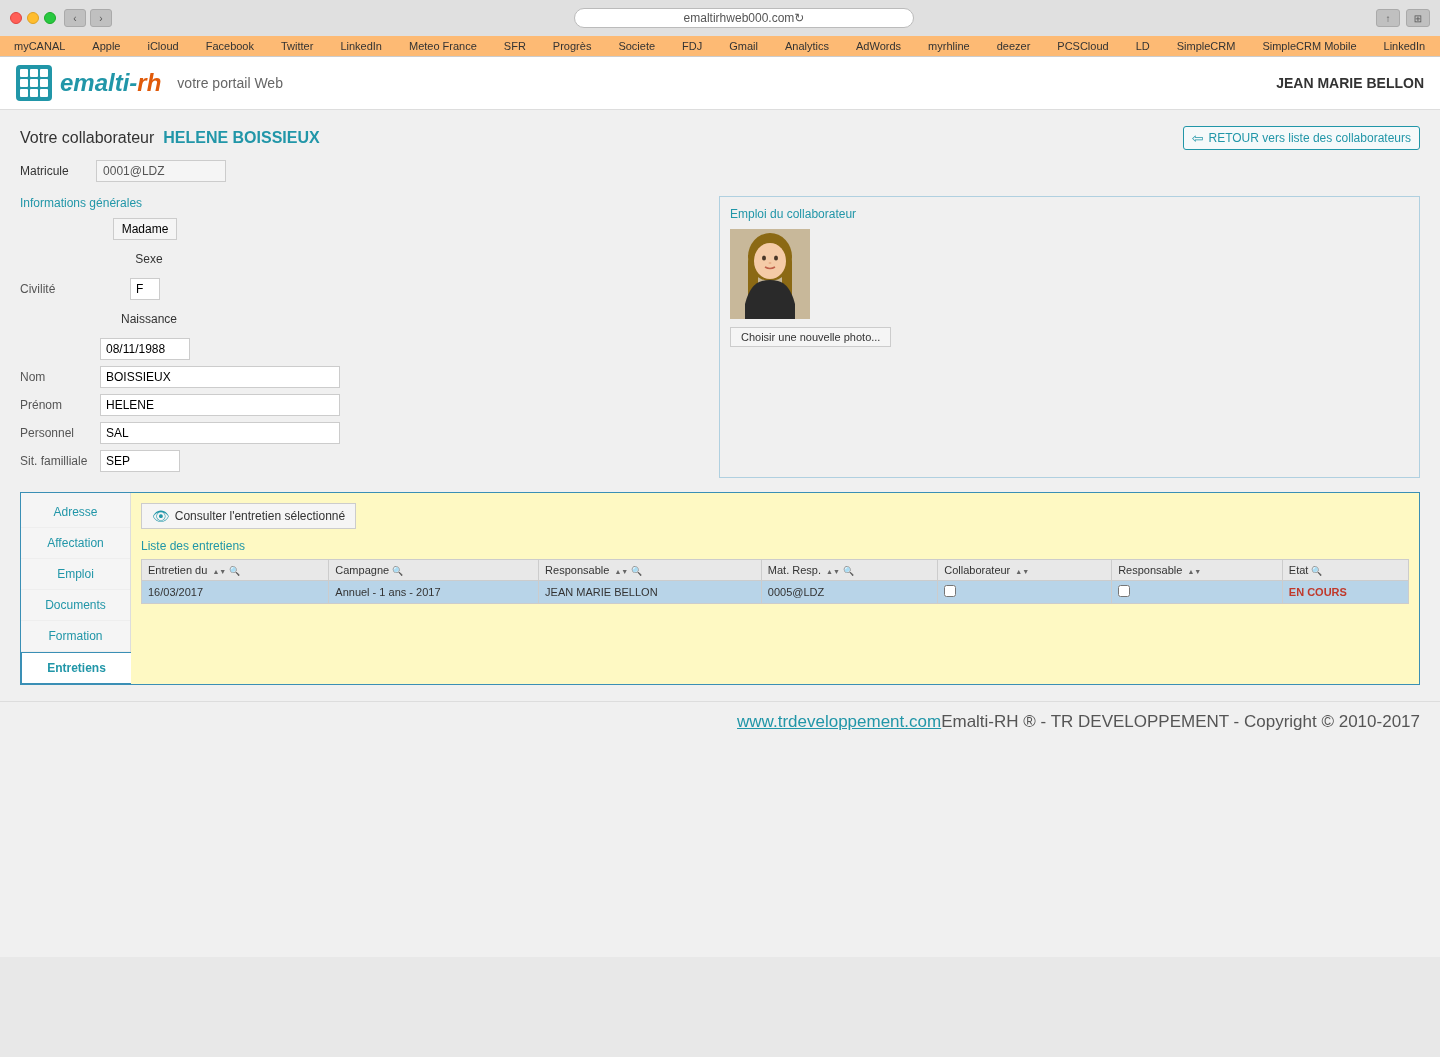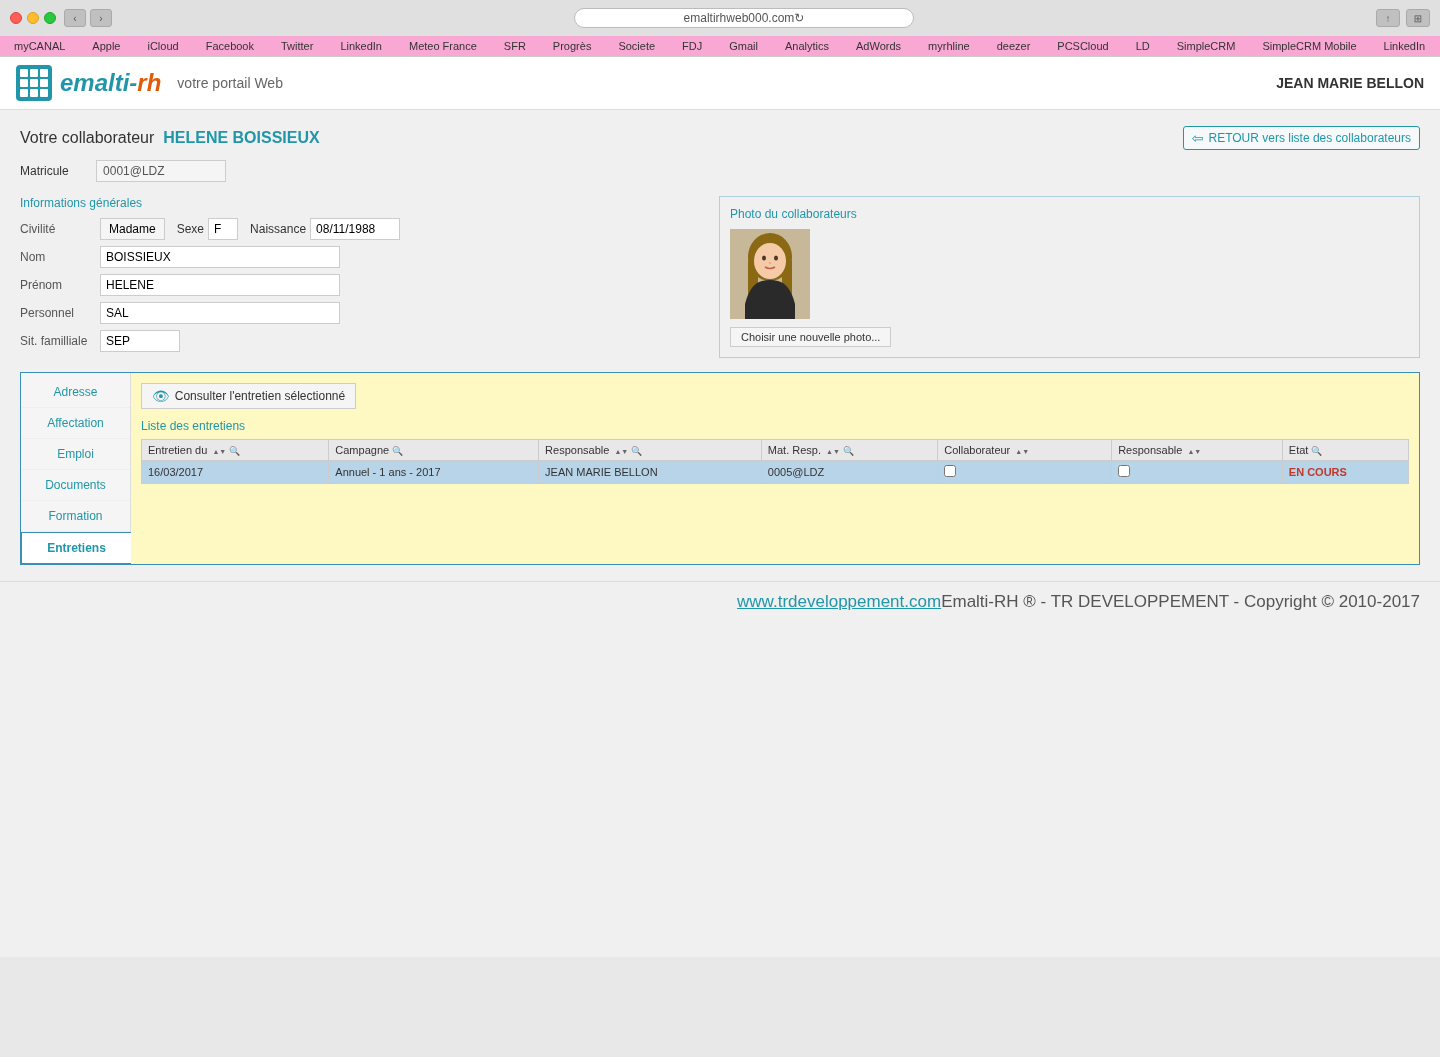--- a/index.html
+++ b/index.html
@@ -15,21 +15,21 @@
     .tl-green { background: #28c840; border: 1px solid #1aab29; }
     .nav-buttons { display: flex; gap: 4px; }
     .nav-btn { background: #c0c0c0; border: 1px solid #aaa; border-radius: 3px; width: 22px; height: 18px; cursor: pointer; display: flex; align-items: center; justify-content: center; font-size: 10px; color: #555; }
     .address-bar-wrap { flex: 1; display: flex; justify-content: center; }
     .address-bar { width: 340px; background: white; border: 1px solid #bbb; border-radius: 10px; padding: 2px 10px; font-size: 12px; color: #333; display: flex; align-items: center; justify-content: center; }
     .address-bar span { color: #555; }
     .browser-actions { display: flex; gap: 6px; }
     .browser-action-btn { background: #c0c0c0; border: 1px solid #aaa; border-radius: 3px; width: 24px; height: 18px; cursor: pointer; display: flex; align-items: center; justify-content: center; font-size: 10px; color: #555; }
 
     
-    .bookmarks-bar { background: #f9a8d4; border-bottom: 1px solid #ccc; padding: 3px 8px; display: flex; align-items: center; gap: 15px; font-size: 11px; flex-wrap: nowrap; overflow: hidden; justify-content: space-between; }
+    .bookmarks-bar { background: #fdba74; border-bottom: 1px solid #ccc; padding: 3px 8px; display: flex; align-items: center; gap: 15px; font-size: 11px; flex-wrap: nowrap; overflow: hidden; justify-content: space-between; }
     .bookmark-item { color: #333; padding: 1px 6px; white-space: nowrap; cursor: pointer; }
     .bookmarks-more { color: #333; padding: 1px 4px; cursor: pointer; }
 
     
     .page-wrap { background: #f0f0f0; min-height: 900px; }
 
     
     .site-header { background: white; border-bottom: 1px solid #ddd; padding: 8px 16px; display: flex; align-items: center; justify-content: space-between; }
     .logo-area { display: flex; align-items: center; gap: 8px; }
     .logo-icon { width: 36px; height: 36px; background: #2196a8; display: grid; grid-template-columns: repeat(3,1fr); grid-template-rows: repeat(3,1fr); gap: 2px; padding: 4px; border-radius: 4px; }
@@ -58,21 +58,21 @@
     .info-left { flex: 1; }
     .info-right { flex: 1; border: 1px solid #b0d0e0; padding: 10px; }
     .section-title-link { color: #2196a8; font-size: 12px; margin-bottom: 8px; display: block; text-decoration: none; }
 
     
     .form-row { display: flex; align-items: center; margin-bottom: 6px; font-size: 12px; }
     .form-label { width: 80px; color: #555; }
     .form-input { border: 1px solid #ccc; padding: 2px 5px; font-size: 12px; height: 22px; background: white; }
     .form-input-lg { width: 240px; }
     .form-input-sm { width: 50px; }
-    .civilite-group { display: flex; align-items: center; gap: 4px; }
+    .civilite-group { display: flex; align-items: center; gap: 12px; flex-direction: column; }
     .civilite-btn { border: 1px solid #ccc; padding: 2px 8px; background: #f5f5f5; font-size: 12px; cursor: pointer; height: 22px; }
 
     
     .photo-area { display: flex; flex-direction: column; align-items: flex-start; gap: 8px; }
     .photo-placeholder { width: 80px; height: 90px; overflow: hidden; display: flex; align-items: center; justify-content: center; }
     .photo-btn { border: 1px solid #ccc; background: #f5f5f5; padding: 3px 10px; font-size: 11px; cursor: pointer; color: #333; }
 
     
     .tabs-panel { border: 1px solid #3a8fb5; background: #fef9c3; margin-top: 4px; display: flex; }
     .tabs-sidebar { width: 110px; background: #f5f5f5; border-right: 1px solid #ddd; padding-top: 4px; }
@@ -229,21 +229,21 @@
           <input class="form-input form-input-lg" type="text" value="SAL" style="">
         </div>
 
         <div class="form-row">
           <span class="form-label">Sit. familliale</span>
           <input class="form-input" type="text" value="SEP" style="width: 80px;">
         </div>
       </div>
 
       <div class="info-right">
-        <a class="section-title-link">Photo du collaborateurs</a>
+        <a class="section-title-link">Emploi du collaborateur</a>
         <div class="photo-area">
           <div class="photo-placeholder">
 
             <svg width="80" height="90" viewBox="0 0 80 90" xmlns="http://www.w3.org/2000/svg">
               <rect width="80" height="90" fill="#c8b89a"></rect>
 
               <ellipse cx="40" cy="28" rx="22" ry="24" fill="#8B6914"></ellipse>
               <rect x="18" y="28" width="10" height="50" rx="5" fill="#8B6914"></rect>
               <rect x="52" y="28" width="10" height="50" rx="5" fill="#8B6914"></rect>
 

